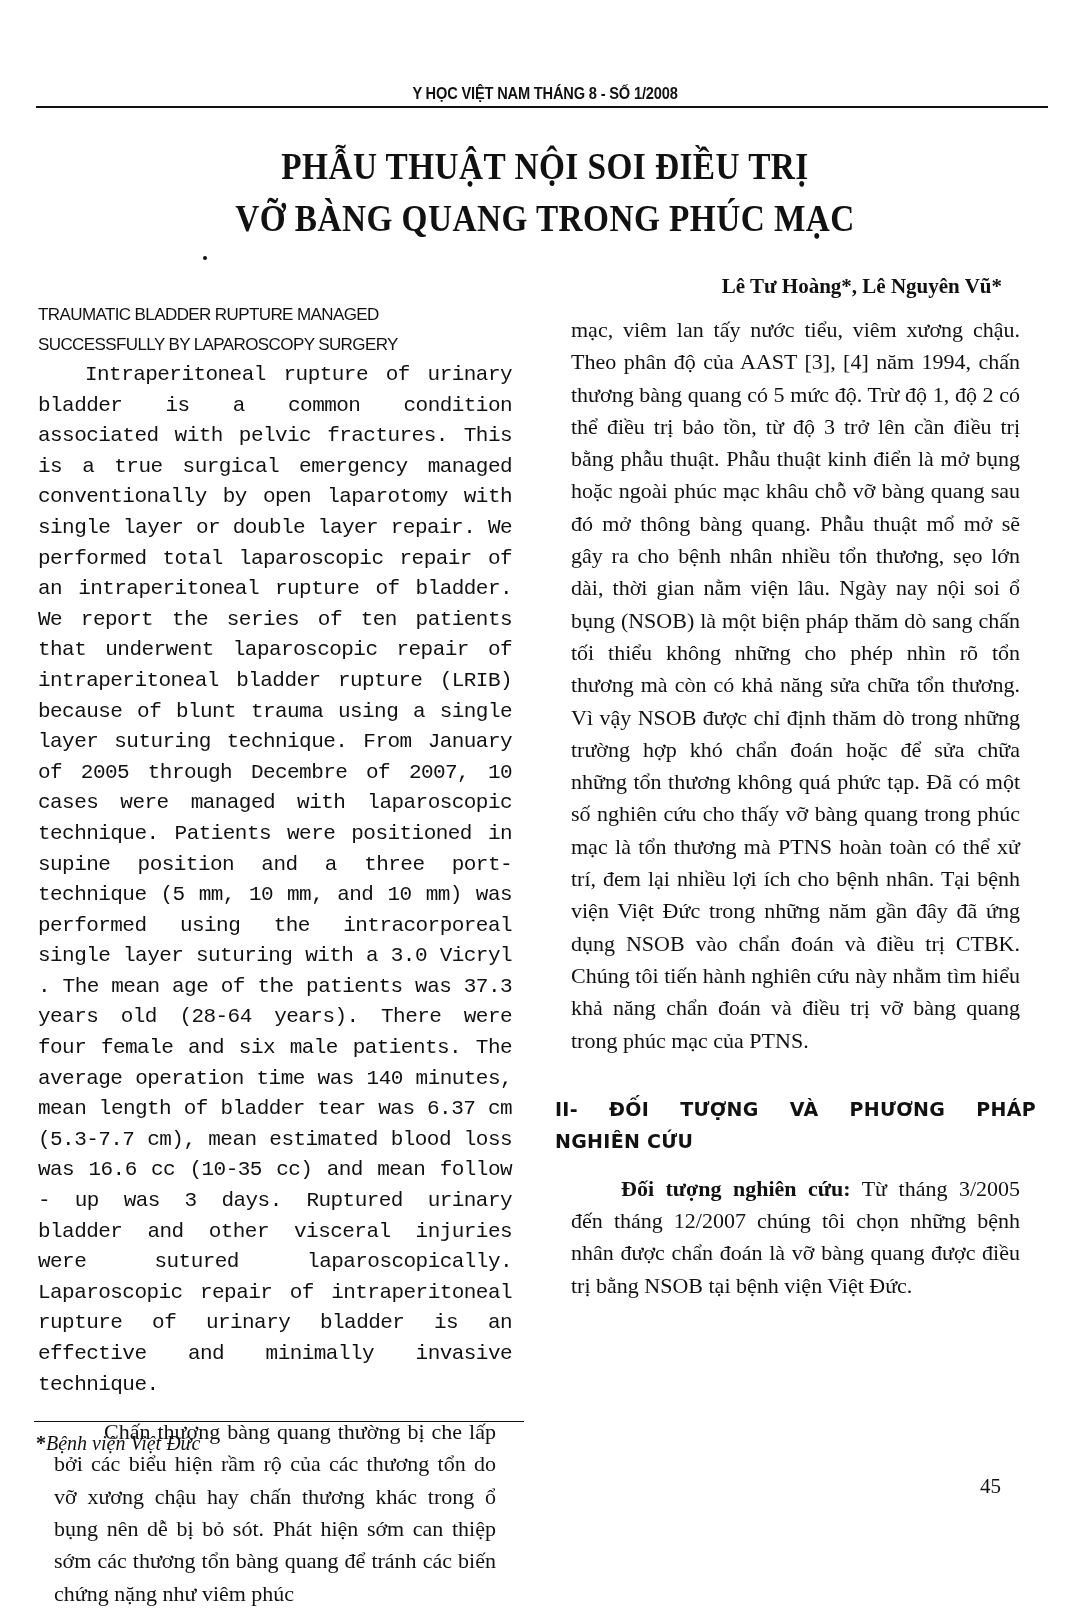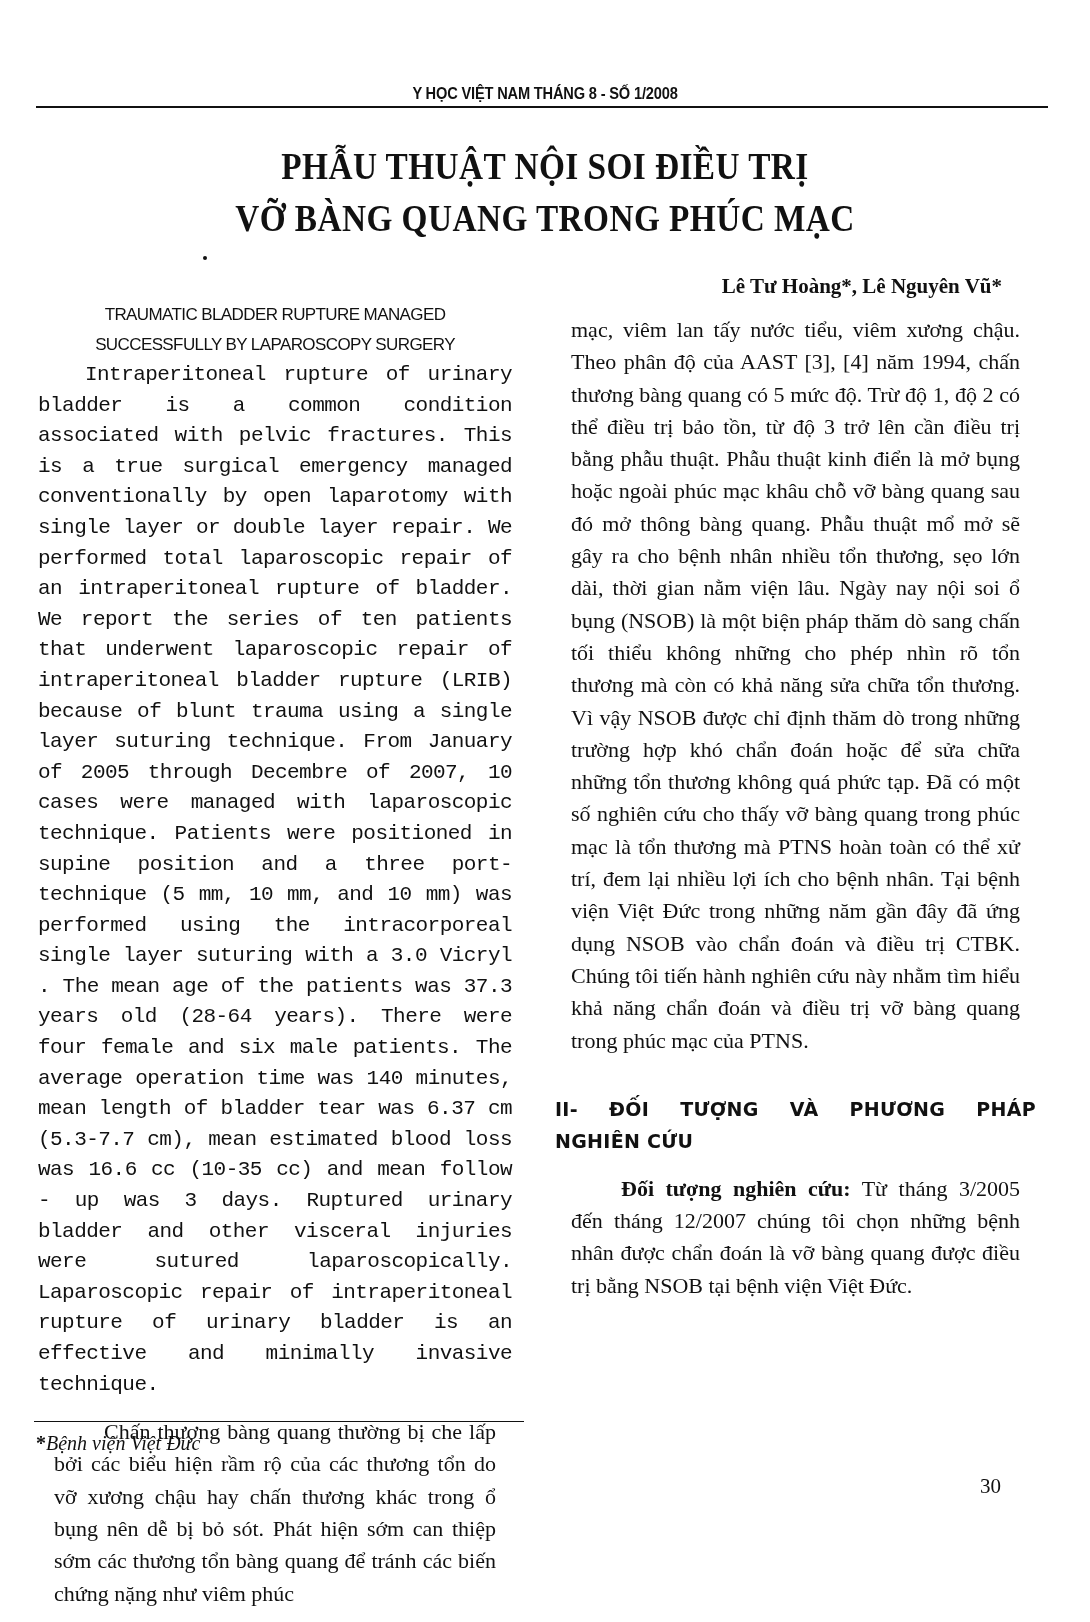--- a/index.html
+++ b/index.html
@@ -42,21 +42,21 @@
     .col-right {
       position: absolute; left: 555px; top: 298px; width: 481px;
     }
     .summary-heading {
       font-family: "DejaVu Sans", sans-serif;
       font-weight: bold; font-size: 19px; margin: 0 0 10px 0;
       letter-spacing: 0.2px;
     }
     .summary-subtitle {
       font-family: "Liberation Sans", sans-serif;
-      font-size: 17px; line-height: 30px; text-align: center;
+      font-size: 17px; line-height: 30px; text-align: left;
       margin: 0; letter-spacing: -0.6px;
     }
     .abstract {
       font-family: Liberation Mono, monospace;
       font-size: 21px; line-height: 30.6px; text-align: justify;
       margin: 0; text-indent: 47px; letter-spacing: -0.55px;
     }
     .section-heading {
       font-family: "DejaVu Sans", sans-serif;
       font-weight: bold; font-size: 19px; line-height: 32px;
@@ -119,13 +119,13 @@
     <span>NGHIÊN CỨU</span>
   </h2>
   <p class="body-text indent"><span class="bold">Đối tượng nghiên cứu:</span> <span>Từ tháng 3/2005 đến tháng 12/2007 chúng tôi chọn những bệnh nhân được chẩn đoán là vỡ bàng quang được điều trị bằng NSOB tại bệnh viện Việt Đức.</span></p>
 </div>
 
 <div class="footnote-rule"></div>
 <div class="footnote">
   <span class="star">*</span><span>Bệnh viện Việt Đức</span>
 </div>
 
-<div class="page-number">30</div>
+<div class="page-number">45</div>
 
 </body></html>

